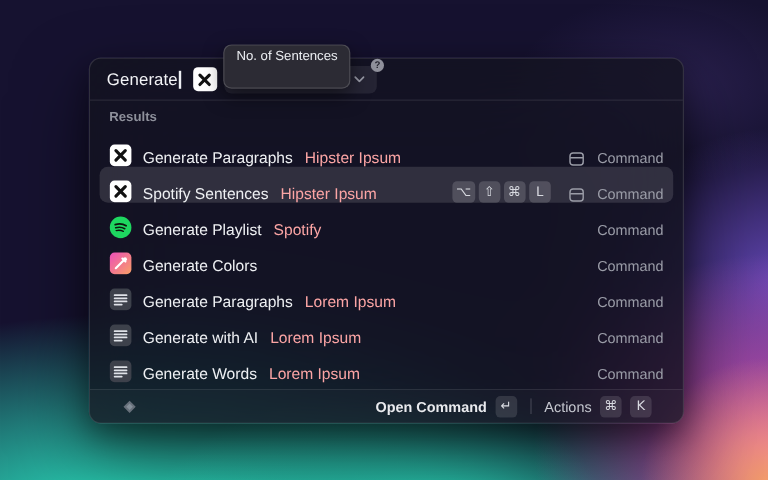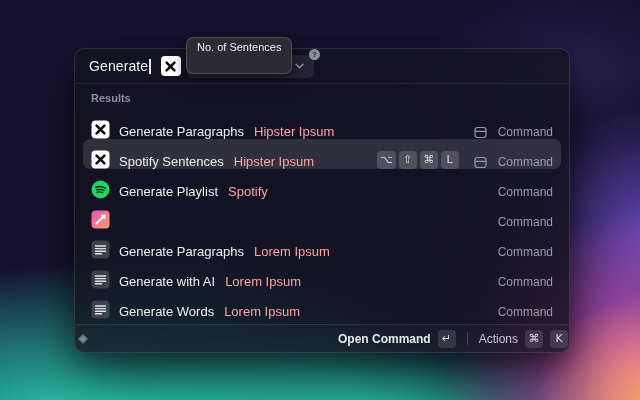--- a/index.html
+++ b/index.html
@@ -93,21 +93,21 @@
   }
   .row-acc-icon { display: flex; color: #9b9da8; margin-right: 2px; }
   .row-type { font-size: 12px; color: #9b9da8; white-space: nowrap; }
 
   
   .footer {
     flex: 0 0 28px; height: 28px;
     border-top: 1px solid rgba(255,255,255,0.09);
     background: rgba(255,255,255,0.02);
     display: flex; align-items: center;
-    padding: 0 1px; gap: 7px;
+    padding: 0 26px; gap: 7px;
     border-radius: 0 0 10px 10px;
   }
   .footer-spacer { flex: 1 1 auto; }
   .footer-primary { font-size: 12px; font-weight: 600; color: #e9eaee; }
   .footer .keycap { background: rgba(255,255,255,0.12); height: 18px; }
   .footer-divider { width: 1px; height: 13px; background: rgba(255,255,255,0.18); margin: 0 4px; }
   .footer-actions { font-size: 12px; font-weight: 500; color: #c6c8d0; }
   .raycast-logo { display: flex; opacity: 0.85; }
 
   
@@ -221,20 +221,21 @@
               <linearGradient id="cpg" x1="0" y1="0" x2="1" y2="1">
                 <stop offset="0" stop-color="#ec4fb8"></stop>
                 <stop offset="1" stop-color="#f9a066"></stop>
               </linearGradient>
             </defs>
             <rect x="0.5" y="0.5" width="18" height="18" rx="4" fill="url(#cpg)"></rect>
             <path d="M5.5 13.5 L11.5 7.5 M11 5.5 l2.5 2.5" stroke="#fff" stroke-width="1.8" fill="none" stroke-linecap="round"></path>
             <circle cx="13.2" cy="6" r="1.6" fill="#fff"></circle>
           </svg>
         </span>
+    <span class="row-title">Generate Colors</span>
     <span class="row-spacer"></span>
     <span class="row-shortcuts"></span>
 
     <span class="row-type">Command</span>
   </div>
 
   <div class="row">
     <span class="row-icon">
           <svg width="19" height="19" viewBox="0 0 19 19">
             <rect x="0.5" y="0.5" width="18" height="18" rx="4" fill="#3d414b"></rect>

